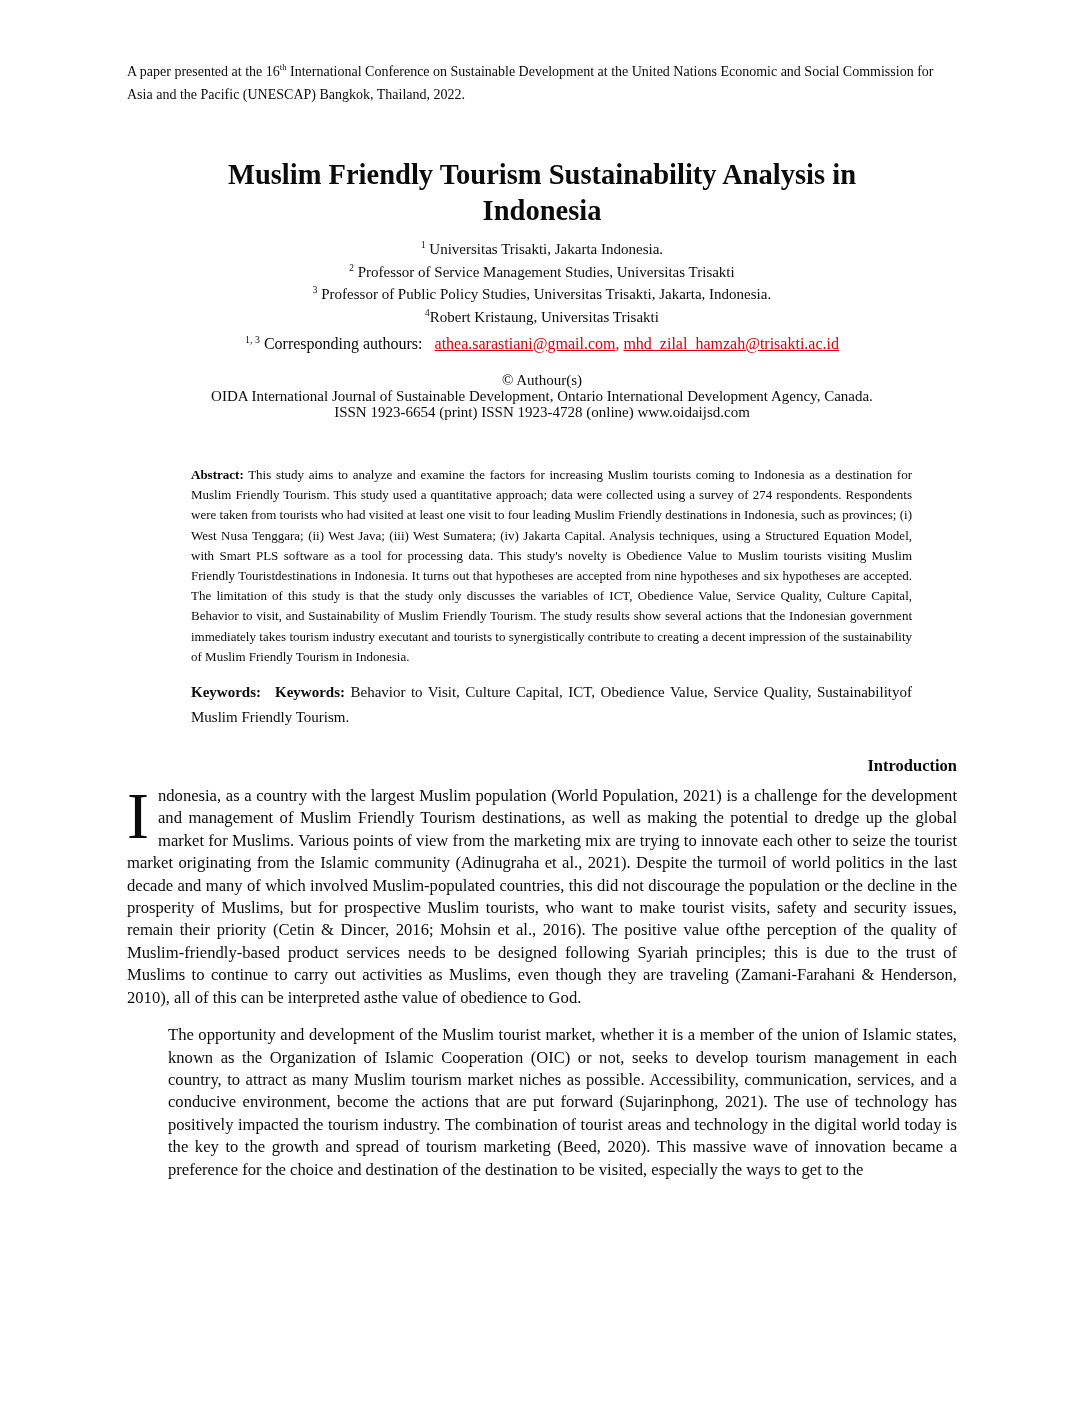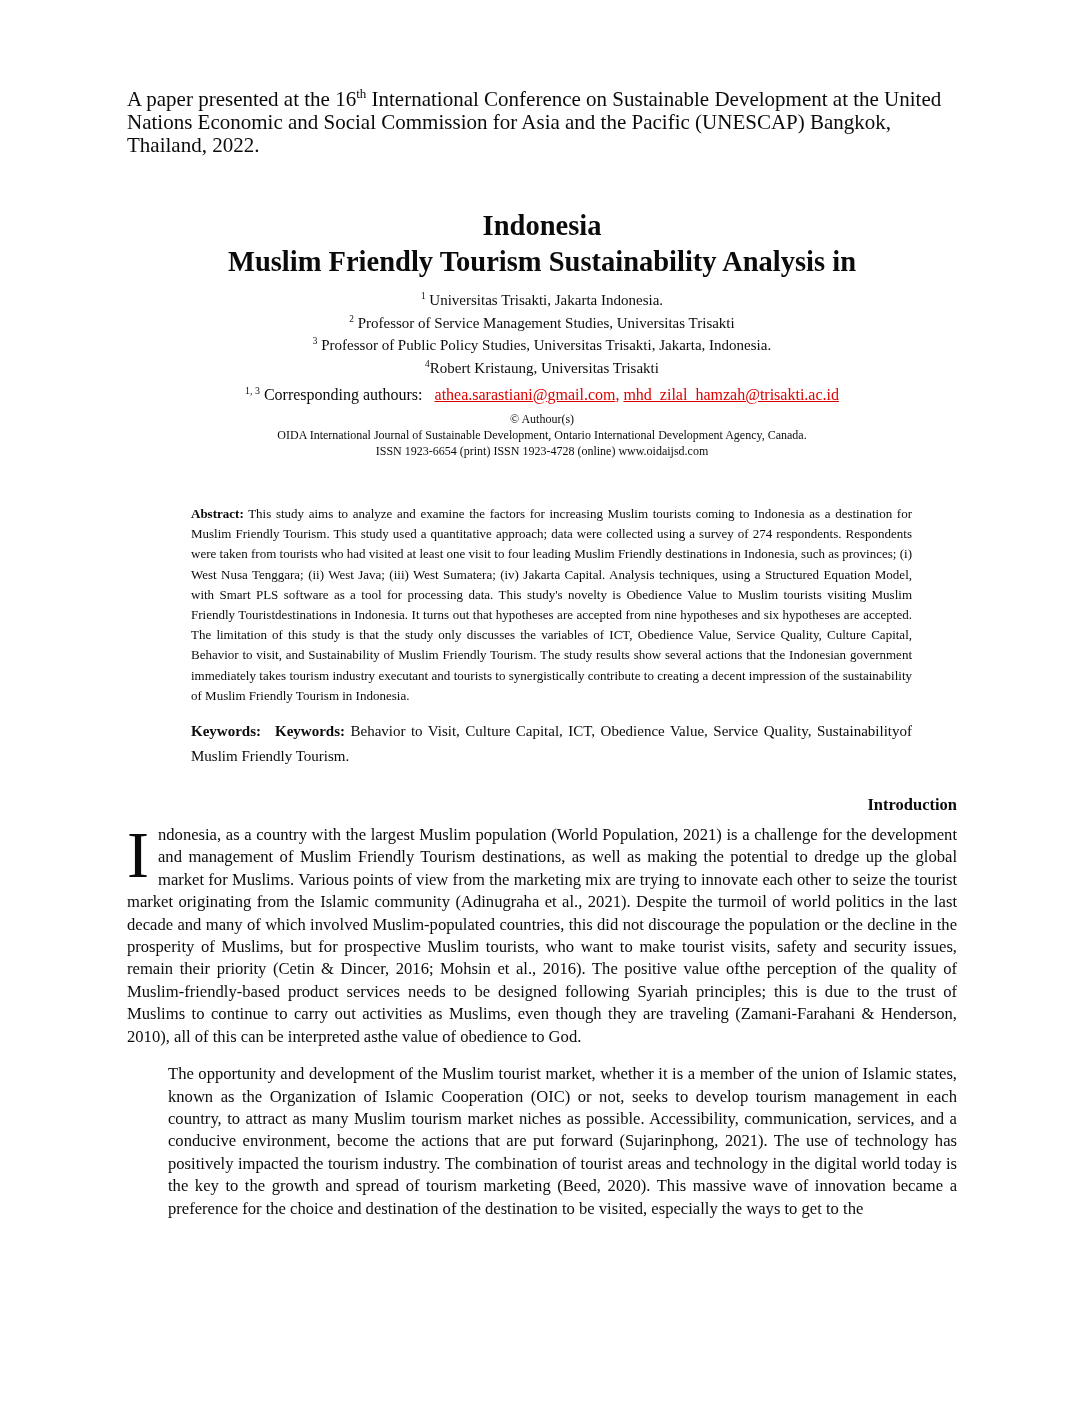--- a/index.html
+++ b/index.html
@@ -8,24 +8,23 @@
     position: relative;
     width: 1088px;
     height: 1408px;
     background: #ffffff;
     color: #0b0b0b;
     font-family: "Liberation Serif", "DejaVu Serif", serif;
     padding: 60px 131px 0 127px;
     overflow: hidden;
   }
   .conf-note {
-    font-size: 21px;
+    font-size: 14px;
     line-height: 23px;
     text-align: left;
-    margin-top: 28px;
   }
   .conf-note sup, .authors sup, .affil-line sup, .corresponding sup {
     font-size: 0.62em;
     vertical-align: super;
     line-height: 0;
   }
   .title {
     margin-top: 51px;
     text-align: center;
     font-weight: bold;
@@ -52,23 +51,23 @@
     font-size: 16px;
     line-height: 24px;
   }
   .email-link {
     color: #dd0000;
     text-decoration: underline;
   }
   .email-sep { color: #dd0000; }
   .email-first { margin-left: 12px; }
   .copyright {
-    margin-top: 4px;
+    margin-top: 16px;
     text-align: center;
-    font-size: 12px;
+    font-size: 15px;
     line-height: 16px;
   }
   .abstract {
     margin: 45px 45px 0 64px;
     font-size: 13px;
     line-height: 20.2px;
     text-align: justify;
   }
   .abstract .label { font-weight: bold; }
   .keywords {
@@ -102,22 +101,22 @@
   }
 </style>
 </head>
 <body>
 
 <div class="page">
 
   <p class="conf-note"><span>A paper presented at the 16</span><sup>th</sup><span> International Conference on Sustainable Development at the United Nations Economic and Social Commission for Asia and the Pacific (UNESCAP) Bangkok, Thailand, 2022.</span></p>
 
   <h1 class="title">
+    <span class="title-line">Muslim Friendly Tourism Sustainability Analysis in</span>
     <span class="title-line">Indonesia</span>
-    <span class="title-line">Muslim Friendly Tourism Sustainability Analysis in</span>
   </h1>
 
 
   <div class="affiliations">
     <div class="affil-line"><sup>1</sup><span> Universitas Trisakti, Jakarta Indonesia.</span></div>
     <div class="affil-line"><sup>2</sup><span> Professor of Service Management Studies, Universitas Trisakti</span></div>
     <div class="affil-line"><sup>3</sup><span> Professor of Public Policy Studies, Universitas Trisakti, Jakarta, Indonesia.</span></div>
     <div class="affil-line"><sup>4</sup><span>Robert Kristaung, Universitas Trisakti</span></div>
   </div>
 

